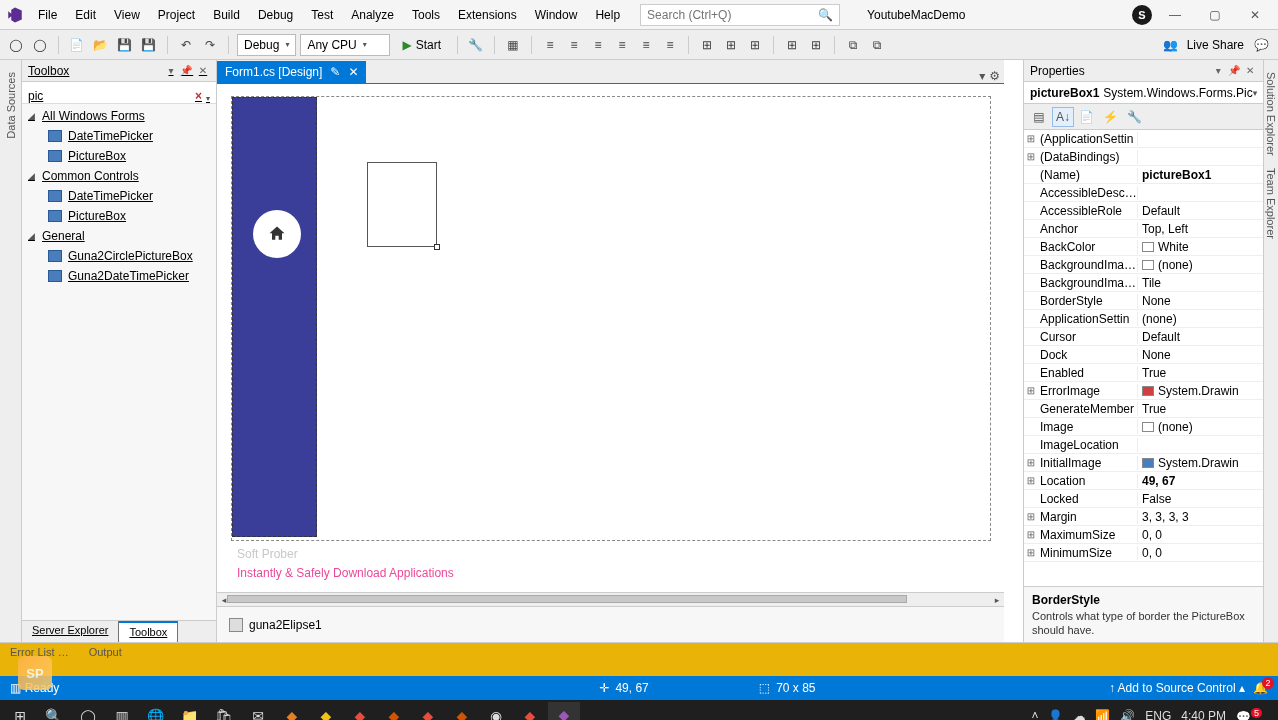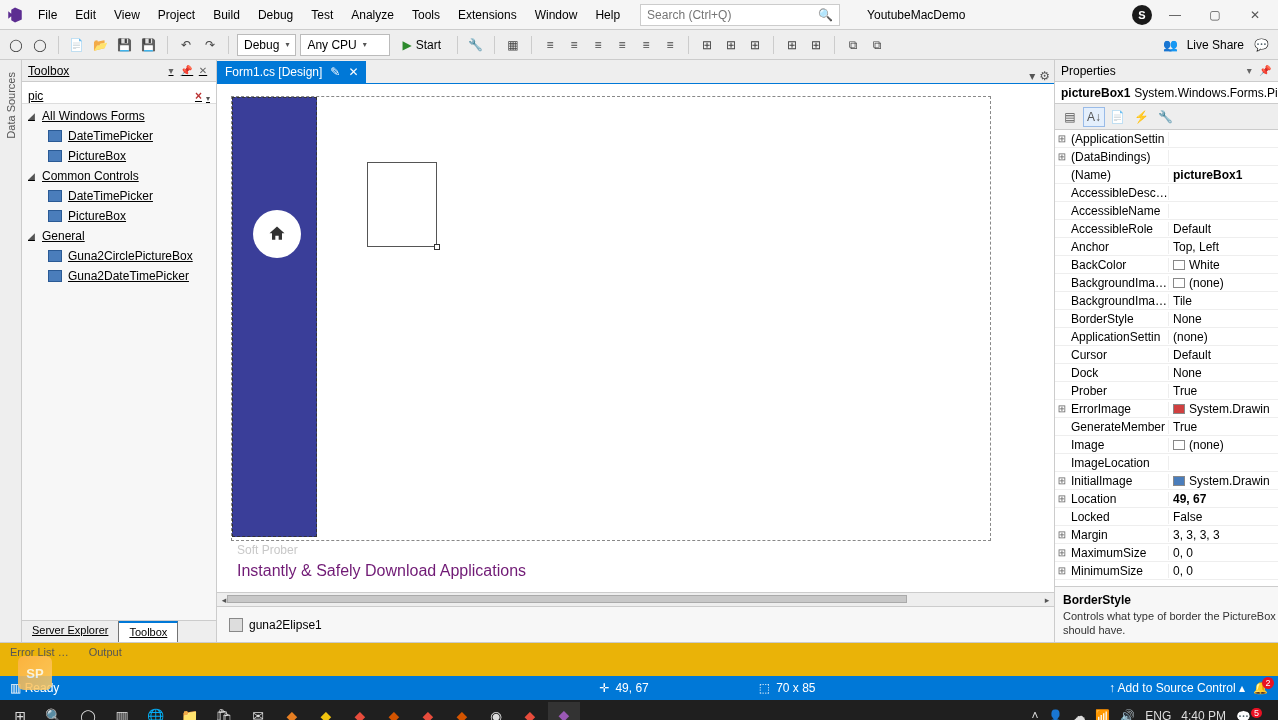--- a/index.html
+++ b/index.html
@@ -68,21 +68,21 @@
 .sel-box { position: absolute; left: 135px; top: 65px; width: 70px; height: 85px; border: 1px solid #555; background: #fff; }
 .sel-handle { position: absolute; width: 6px; height: 6px; border: 1px solid #333; background: #fff; }
 .sh-br { right: -4px; bottom: -4px; }
 .tray { height: 36px; border-top: 1px solid #ccc; display: flex; align-items: center; padding: 12px 12px; gap: 6px; background: #f7f7f7; }
 .tray .cmp-ico { width: 14px; height: 14px; border: 1px solid #888; background: #ddd; }
 .hscroll { height: 14px; background: #eee; border-top: 1px solid #ccc; position: relative; }
 .hscroll .thumb { position: absolute; left: 10px; top: 2px; height: 8px; width: 680px; background: #c8c8c8; border: 1px solid #aaa; }
 .hscroll .arr { position: absolute; top: 0; width: 14px; height: 14px; display: flex; align-items: center; justify-content: center; font-size: 9px; color: #555; }
 
 
-.right-col { width: 224px; display: flex; }
+.right-col { width: 255px; display: flex; margin-left: 19px; }
 .props { flex: 1; border-left: 1px solid #ccc; background: #f7f7f7; display: flex; flex-direction: column; }
 .props .obj-row { height: 22px; border-bottom: 1px solid #ccc; display: flex; align-items: center; padding: 0 6px; background: #fff; overflow: hidden; white-space: nowrap; }
 .props .obj-row .nm { font-weight: bold; margin-right: 4px; }
 .props .prop-toolbar { height: 26px; border-bottom: 1px solid #ccc; display: flex; align-items: center; padding: 0 4px; gap: 2px; background: #eee; }
 .props .prop-toolbar .pbtn { width: 22px; height: 20px; display: flex; align-items: center; justify-content: center; border: 1px solid transparent; color: #555; }
 .props .prop-toolbar .pbtn.active { border: 1px solid #99bbe8; background: #e4effc; }
 .prop-grid { flex: 1; overflow-y: auto; background: #fff; }
 .prop-row { display: flex; height: 18px; align-items: center; border-bottom: 1px solid #eee; }
 .prop-row .exp { width: 14px; text-align: center; color: #666; font-size: 10px; }
 .prop-row .k { width: 100px; padding-left: 2px; overflow: hidden; white-space: nowrap; text-overflow: ellipsis; border-right: 1px solid #eee; }
@@ -110,21 +110,21 @@
 
 
 .taskbar { height: 32px; background: #1f1f1f; display: flex; align-items: center; padding: 0 4px; gap: 2px; }
 .taskbar .tbi { width: 32px; height: 28px; display: flex; align-items: center; justify-content: center; color: #ddd; font-size: 14px; }
 .taskbar .tbi.active { border-bottom: 2px solid #76b9ed; background: #333; }
 .taskbar .tray { margin-left: auto; display: flex; align-items: center; gap: 10px; color: #ddd; font-size: 11px; background: transparent; border: none; height: auto; }
 .taskbar .tray span { white-space: nowrap; }
 
 
 .watermark { position: absolute; left: 20px; bottom: 62px; color: #c8c8c8; font-size: 34px; font-weight: 300; pointer-events: none; }
-.watermark .sub { font-size: 16px; color: #701a75; display: block; }
+.watermark .sub { font-size: 12px; color: #ec4899; display: block; }
 .sp-badge { position: absolute; left: 18px; bottom: 30px; width: 34px; height: 34px; border-radius: 6px; background: linear-gradient(135deg,#ffb347,#ffcc66); color: #fff; font-weight: bold; display: flex; align-items: center; justify-content: center; font-size: 13px; pointer-events: none; opacity: .85;}
 </style>
 </head>
 <body>
 
 <div class="titlebar">
   <svg class="vs-logo" viewBox="0 0 24 24">
       <path fill="#5c2d91" d="M3 7l6 5-6 5V7zm9-5l9 4v12l-9 4-5-3V5l5-3z"></path>
     </svg>
   <div class="menu">
@@ -357,27 +357,20 @@
           </div>
           <div class="prop-row">
             <span class="exp"></span>
             <span class="k">AccessibleDescript</span>
             <span class="v">
               <span></span>
             </span>
           </div>
           <div class="prop-row">
             <span class="exp"></span>
-            <span class="k">AccessibleName</span>
-            <span class="v">
-              <span></span>
-            </span>
-          </div>
-          <div class="prop-row">
-            <span class="exp"></span>
             <span class="k">AccessibleRole</span>
             <span class="v">
               <span>Default</span>
             </span>
           </div>
           <div class="prop-row">
             <span class="exp"></span>
             <span class="k">Anchor</span>
             <span class="v">
               <span>Top, Left</span>
@@ -429,21 +422,21 @@
           </div>
           <div class="prop-row">
             <span class="exp"></span>
             <span class="k">Dock</span>
             <span class="v">
               <span>None</span>
             </span>
           </div>
           <div class="prop-row">
             <span class="exp"></span>
-            <span class="k">Prober</span>
+            <span class="k">Enabled</span>
             <span class="v">
               <span>True</span>
             </span>
           </div>
           <div class="prop-row">
             <span class="exp">⊞</span>
             <span class="k">ErrorImage</span>
             <span class="v">
               <span class="swatch" style="background:#d04040"></span>
               <span>System.Drawin</span>

